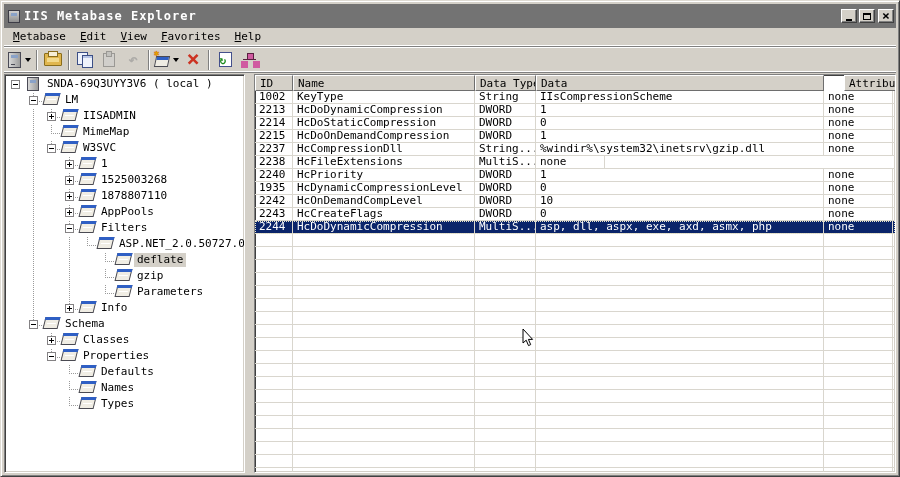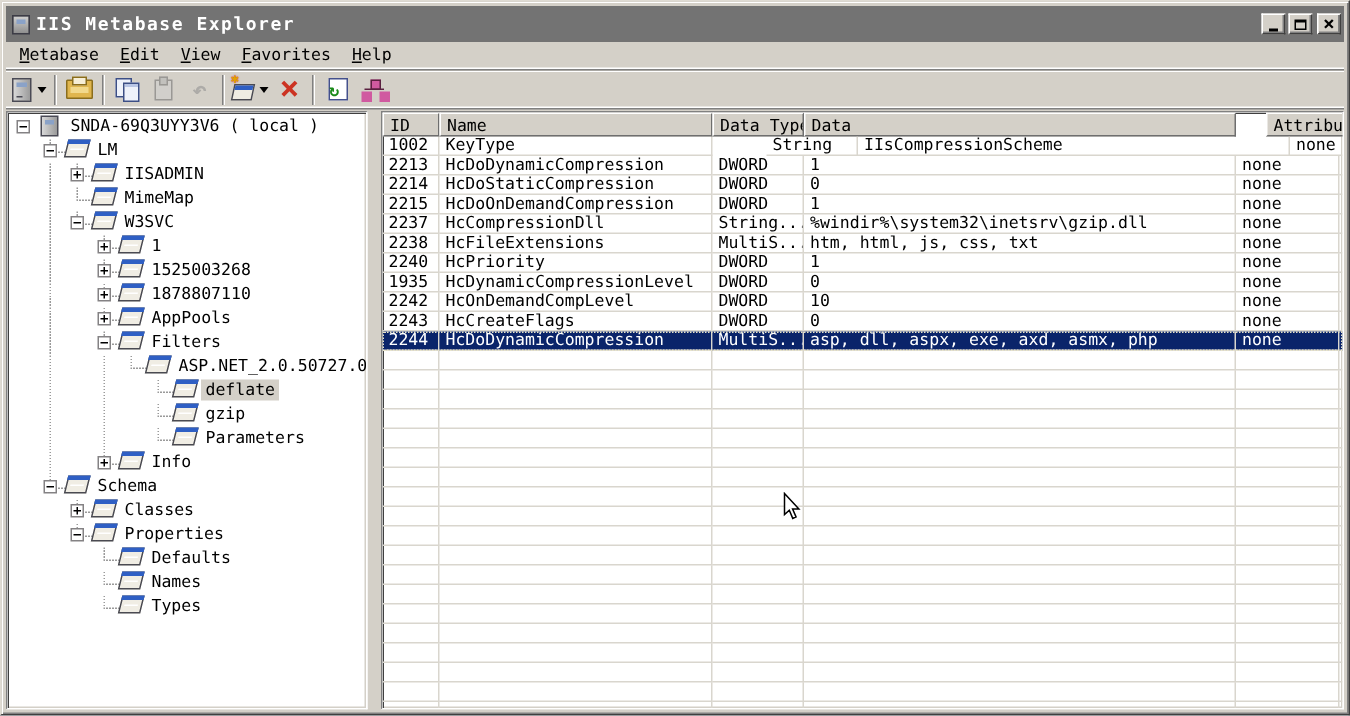--- a/index.html
+++ b/index.html
@@ -434,21 +434,21 @@
           <span class="hcell" style="width: 182px;">Name</span>
           <span class="hcell" style="width: 61px;">Data Type</span>
           <span class="hcell" style="width: 288px;">Data</span>
           <span class="hcell" style="width: 69px; margin-left: 20px;">Attributes</span>
           <span class="hcell fill"></span>
         </div>
       <div class="tbody" id="tbody">
           <div class="trow">
             <span class="tcelld" style="width: 38px;">1002</span>
             <span class="tcelld" style="width: 182px;">KeyType</span>
-            <span class="tcelld" style="width: 61px; margin-left: 36px;">String</span>
+            <span class="tcelld" style="width: 61px;">String</span>
             <span class="tcelld" style="width: 288px;">IIsCompressionScheme</span>
             <span class="tcelld" style="width: 69px;">none</span>
             <span class="tcelld fill"></span>
           </div>
           <div class="trow">
             <span class="tcelld" style="width: 38px;">2213</span>
             <span class="tcelld" style="width: 182px;">HcDoDynamicCompression</span>
             <span class="tcelld" style="width: 61px;">DWORD</span>
             <span class="tcelld" style="width: 288px;">1</span>
             <span class="tcelld" style="width: 69px;">none</span>
@@ -475,21 +475,20 @@
             <span class="tcelld" style="width: 182px;">HcCompressionDll</span>
             <span class="tcelld" style="width: 61px;">String...</span>
             <span class="tcelld" style="width: 288px;">%windir%\system32\inetsrv\gzip.dll</span>
             <span class="tcelld" style="width: 69px;">none</span>
             <span class="tcelld fill"></span>
           </div>
           <div class="trow">
             <span class="tcelld" style="width: 38px;">2238</span>
             <span class="tcelld" style="width: 182px;">HcFileExtensions</span>
             <span class="tcelld" style="width: 61px;">MultiS...</span>
-            <span class="tcelld" style="width: 288px;">htm, html, js, css, txt</span>
             <span class="tcelld" style="width: 69px;">none</span>
             <span class="tcelld fill"></span>
           </div>
           <div class="trow">
             <span class="tcelld" style="width: 38px;">2240</span>
             <span class="tcelld" style="width: 182px;">HcPriority</span>
             <span class="tcelld" style="width: 61px;">DWORD</span>
             <span class="tcelld" style="width: 288px;">1</span>
             <span class="tcelld" style="width: 69px;">none</span>
             <span class="tcelld fill"></span>

